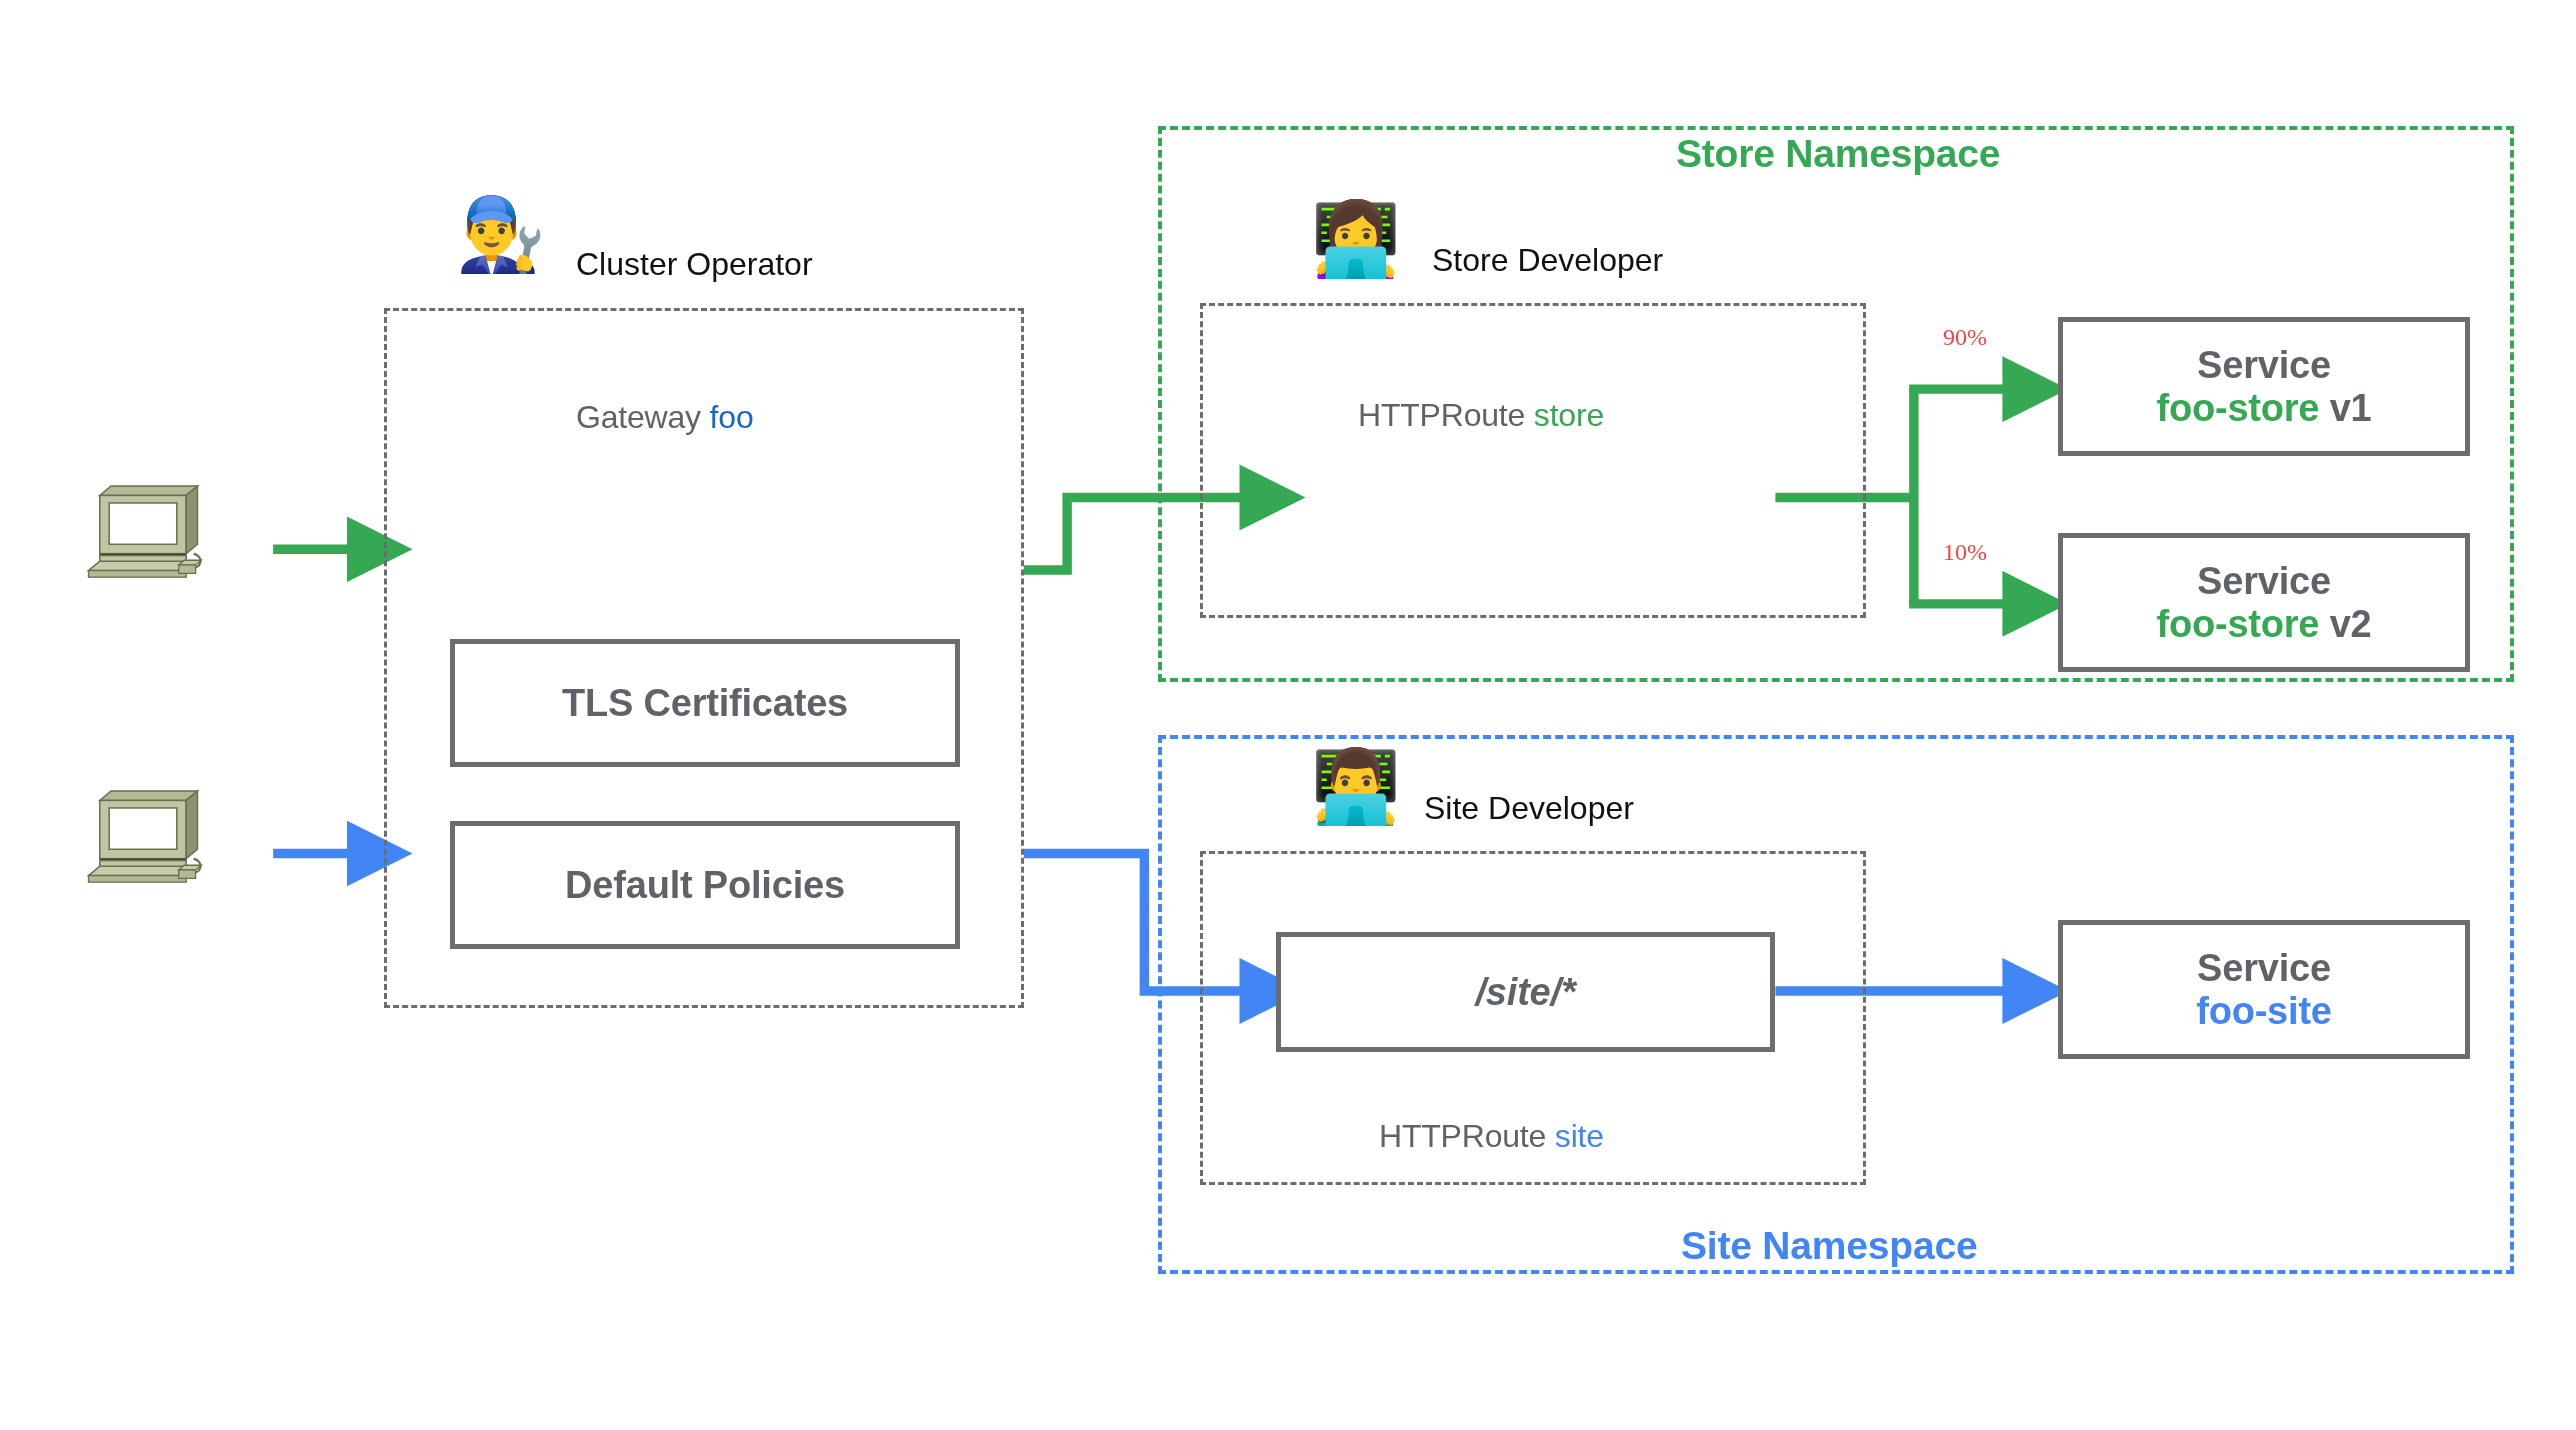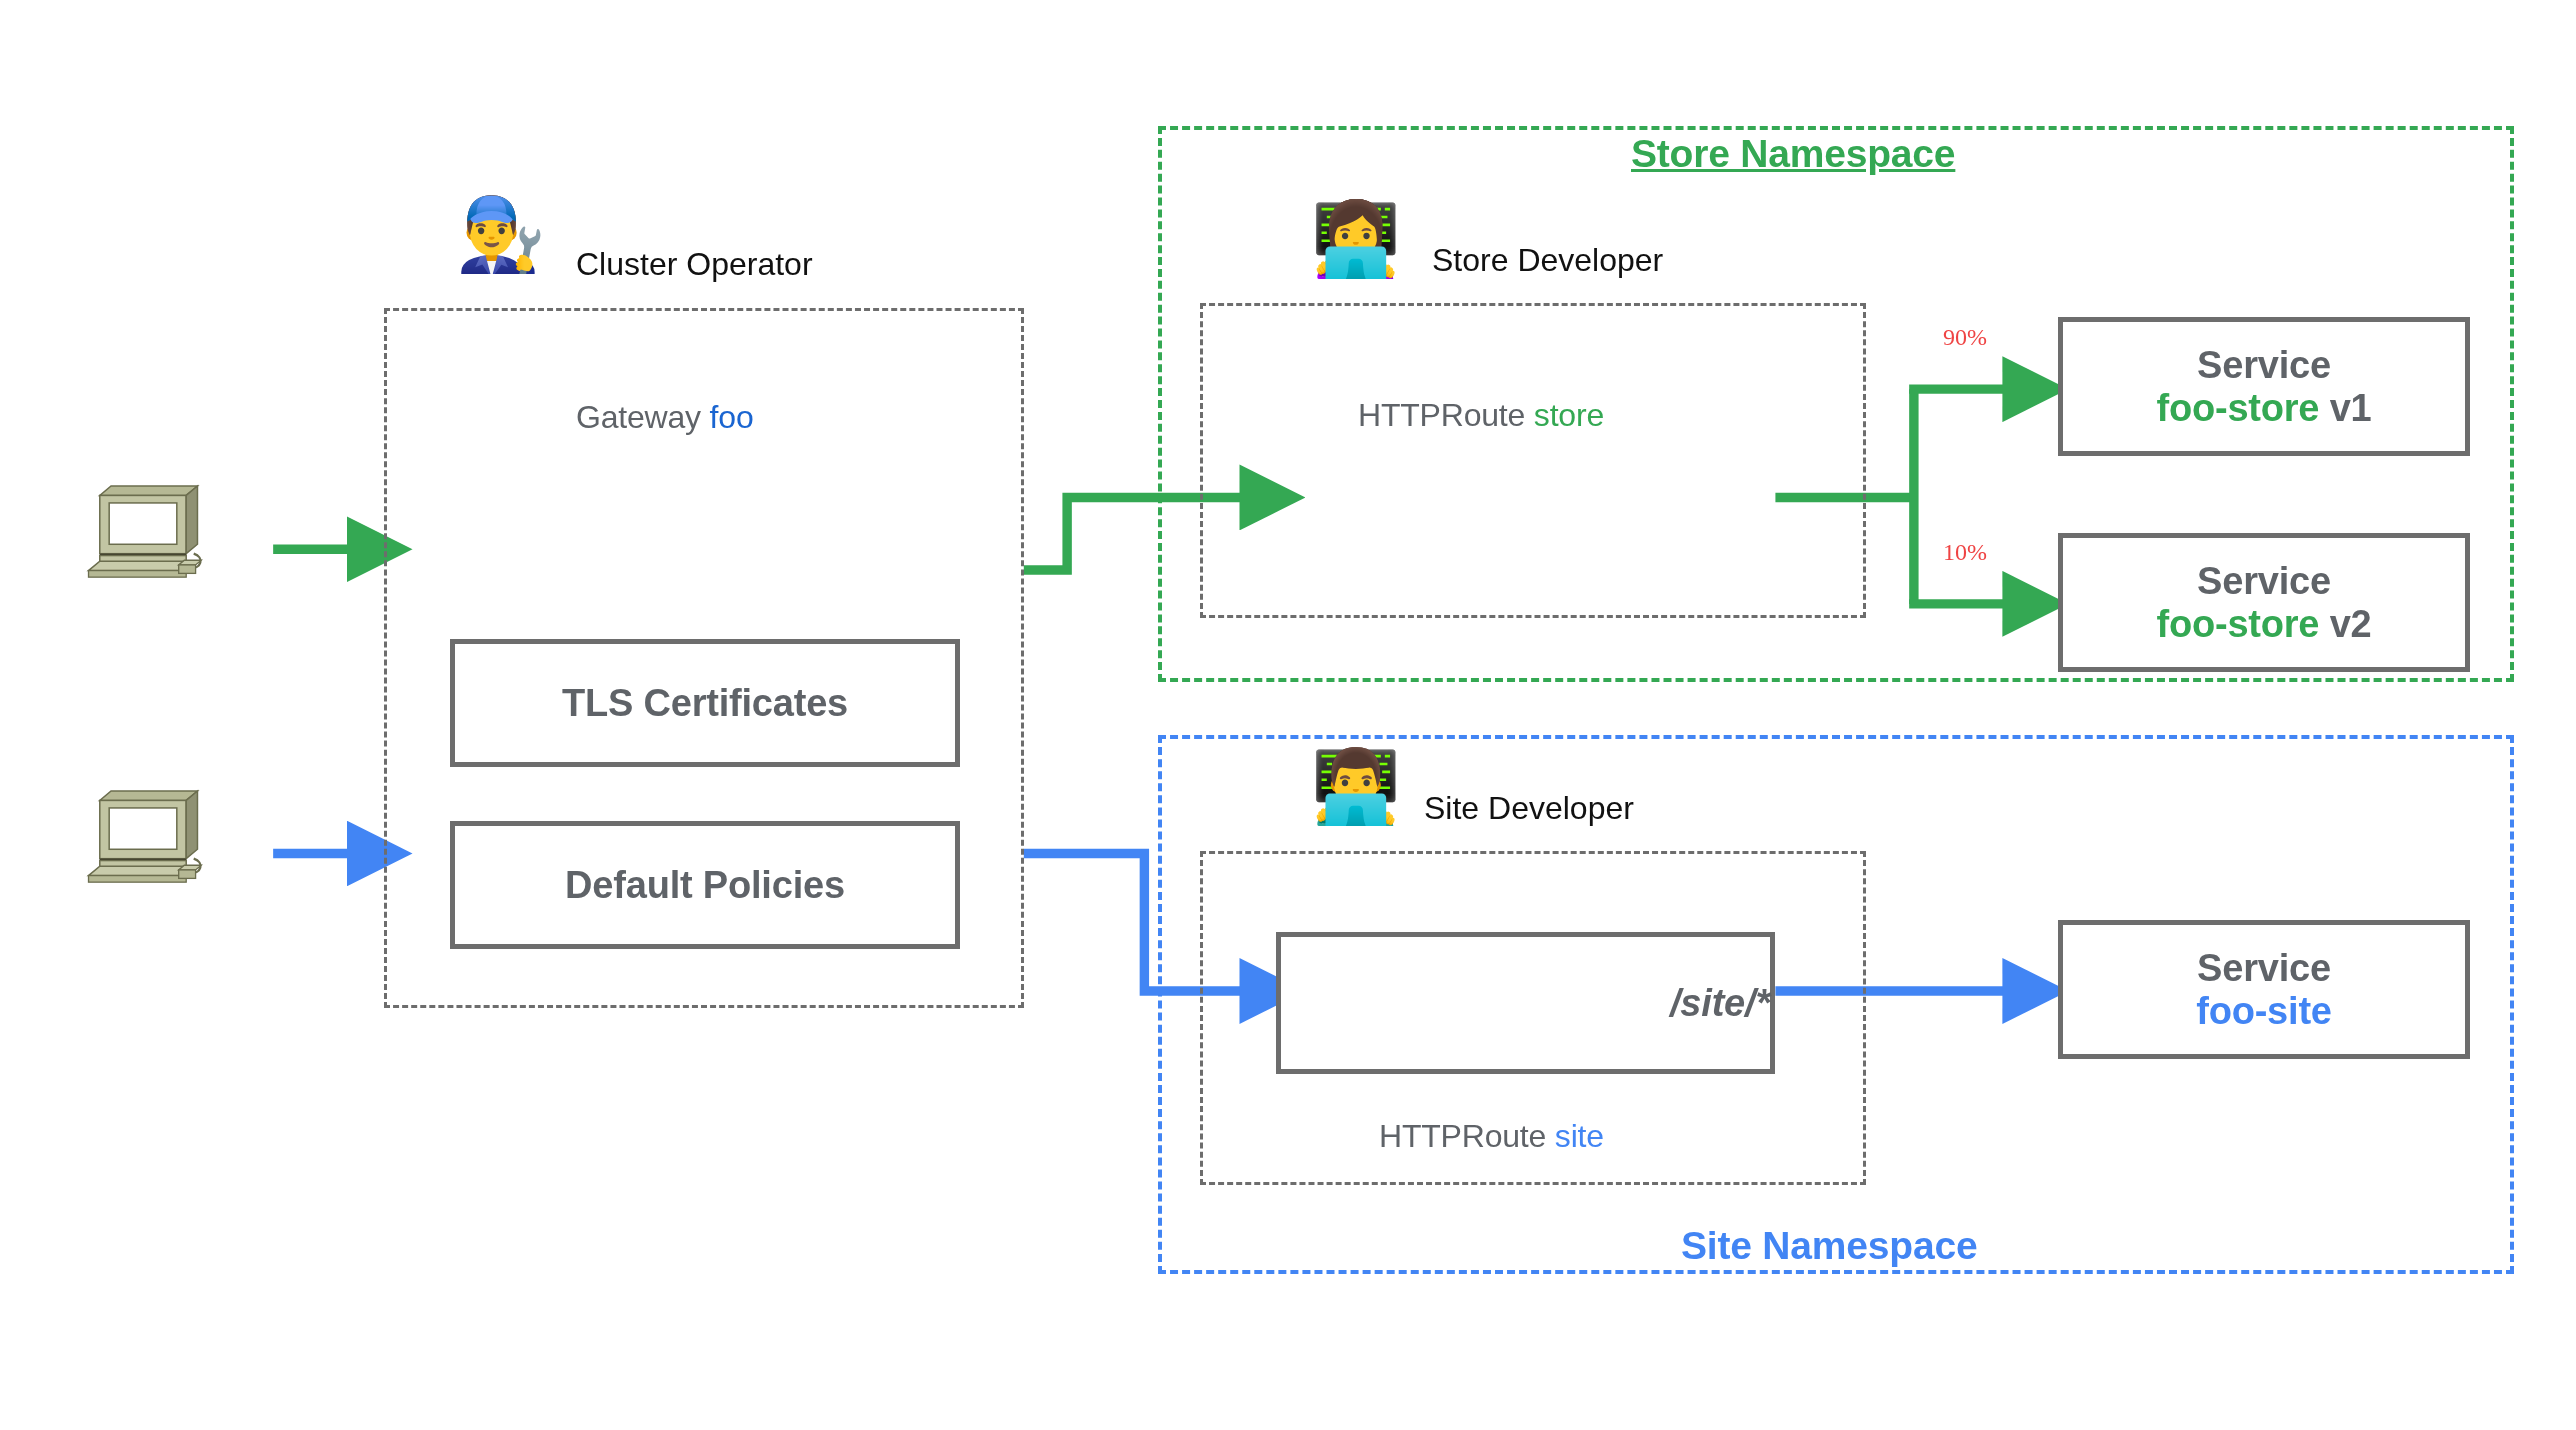--- a/index.html
+++ b/index.html
@@ -221,21 +221,21 @@
 
   <div class="solid-box" style="left:450px; top:639px; width:510px; height:128px;">
     <div class="box-line1">TLS Certificates</div>
   </div>
 
   <div class="solid-box" style="left:450px; top:821px; width:510px; height:128px;">
     <div class="box-line1">Default Policies</div>
   </div>
 
   <div class="ns-box ns-store" style="left:1158px; top:126px; width:1356px; height:556px;"></div>
-  <div class="ns-title store" style="left:1631px; top:132px;text-decoration:underline;">Store Namespace</div>
+  <div class="ns-title store" style="left:1676px; top:132px;">Store Namespace</div>
 
   <div class="persona-emoji" style="left:1311px; top:203px;">👩‍💻</div>
   <div class="persona-label" style="left:1432px; top:242px;">Store Developer</div>
 
   <div class="route-box" style="left:1200px; top:303px; width:666px; height:315px;"></div>
 
   <div class="lbl-title" style="left:1358px; top:365px;">
     <span>HTTPRoute</span>
     <span class="accent-green">store</span>
   </div>
@@ -259,21 +259,21 @@
   </div>
 
   <div class="ns-box ns-site" style="left:1158px; top:735px; width:1356px; height:539px;"></div>
   <div class="ns-title site" style="left:1681px; top:1224px;">Site Namespace</div>
 
   <div class="persona-emoji" style="left:1311px; top:750px;">👨‍💻</div>
   <div class="persona-label" style="left:1424px; top:790px;">Site Developer</div>
 
   <div class="route-box" style="left:1200px; top:851px; width:666px; height:334px;"></div>
 
-  <div class="solid-box" style="left:1276px; top:932px; width:499px; height:142px;align-items:flex-end;">
+  <div class="solid-box" style="left:1276px; top:932px; width:499px; height:120px;">
     <div class="path-text">/site/*</div>
   </div>
 
   <div class="lbl-title" style="left:1379px; top:1086px;">
     <span>HTTPRoute</span>
     <span class="accent-blue">site</span>
   </div>
 
   <div class="solid-box" style="left:2058px; top:920px; width:412px; height:139px;">
     <div class="box-line1">Service</div>

